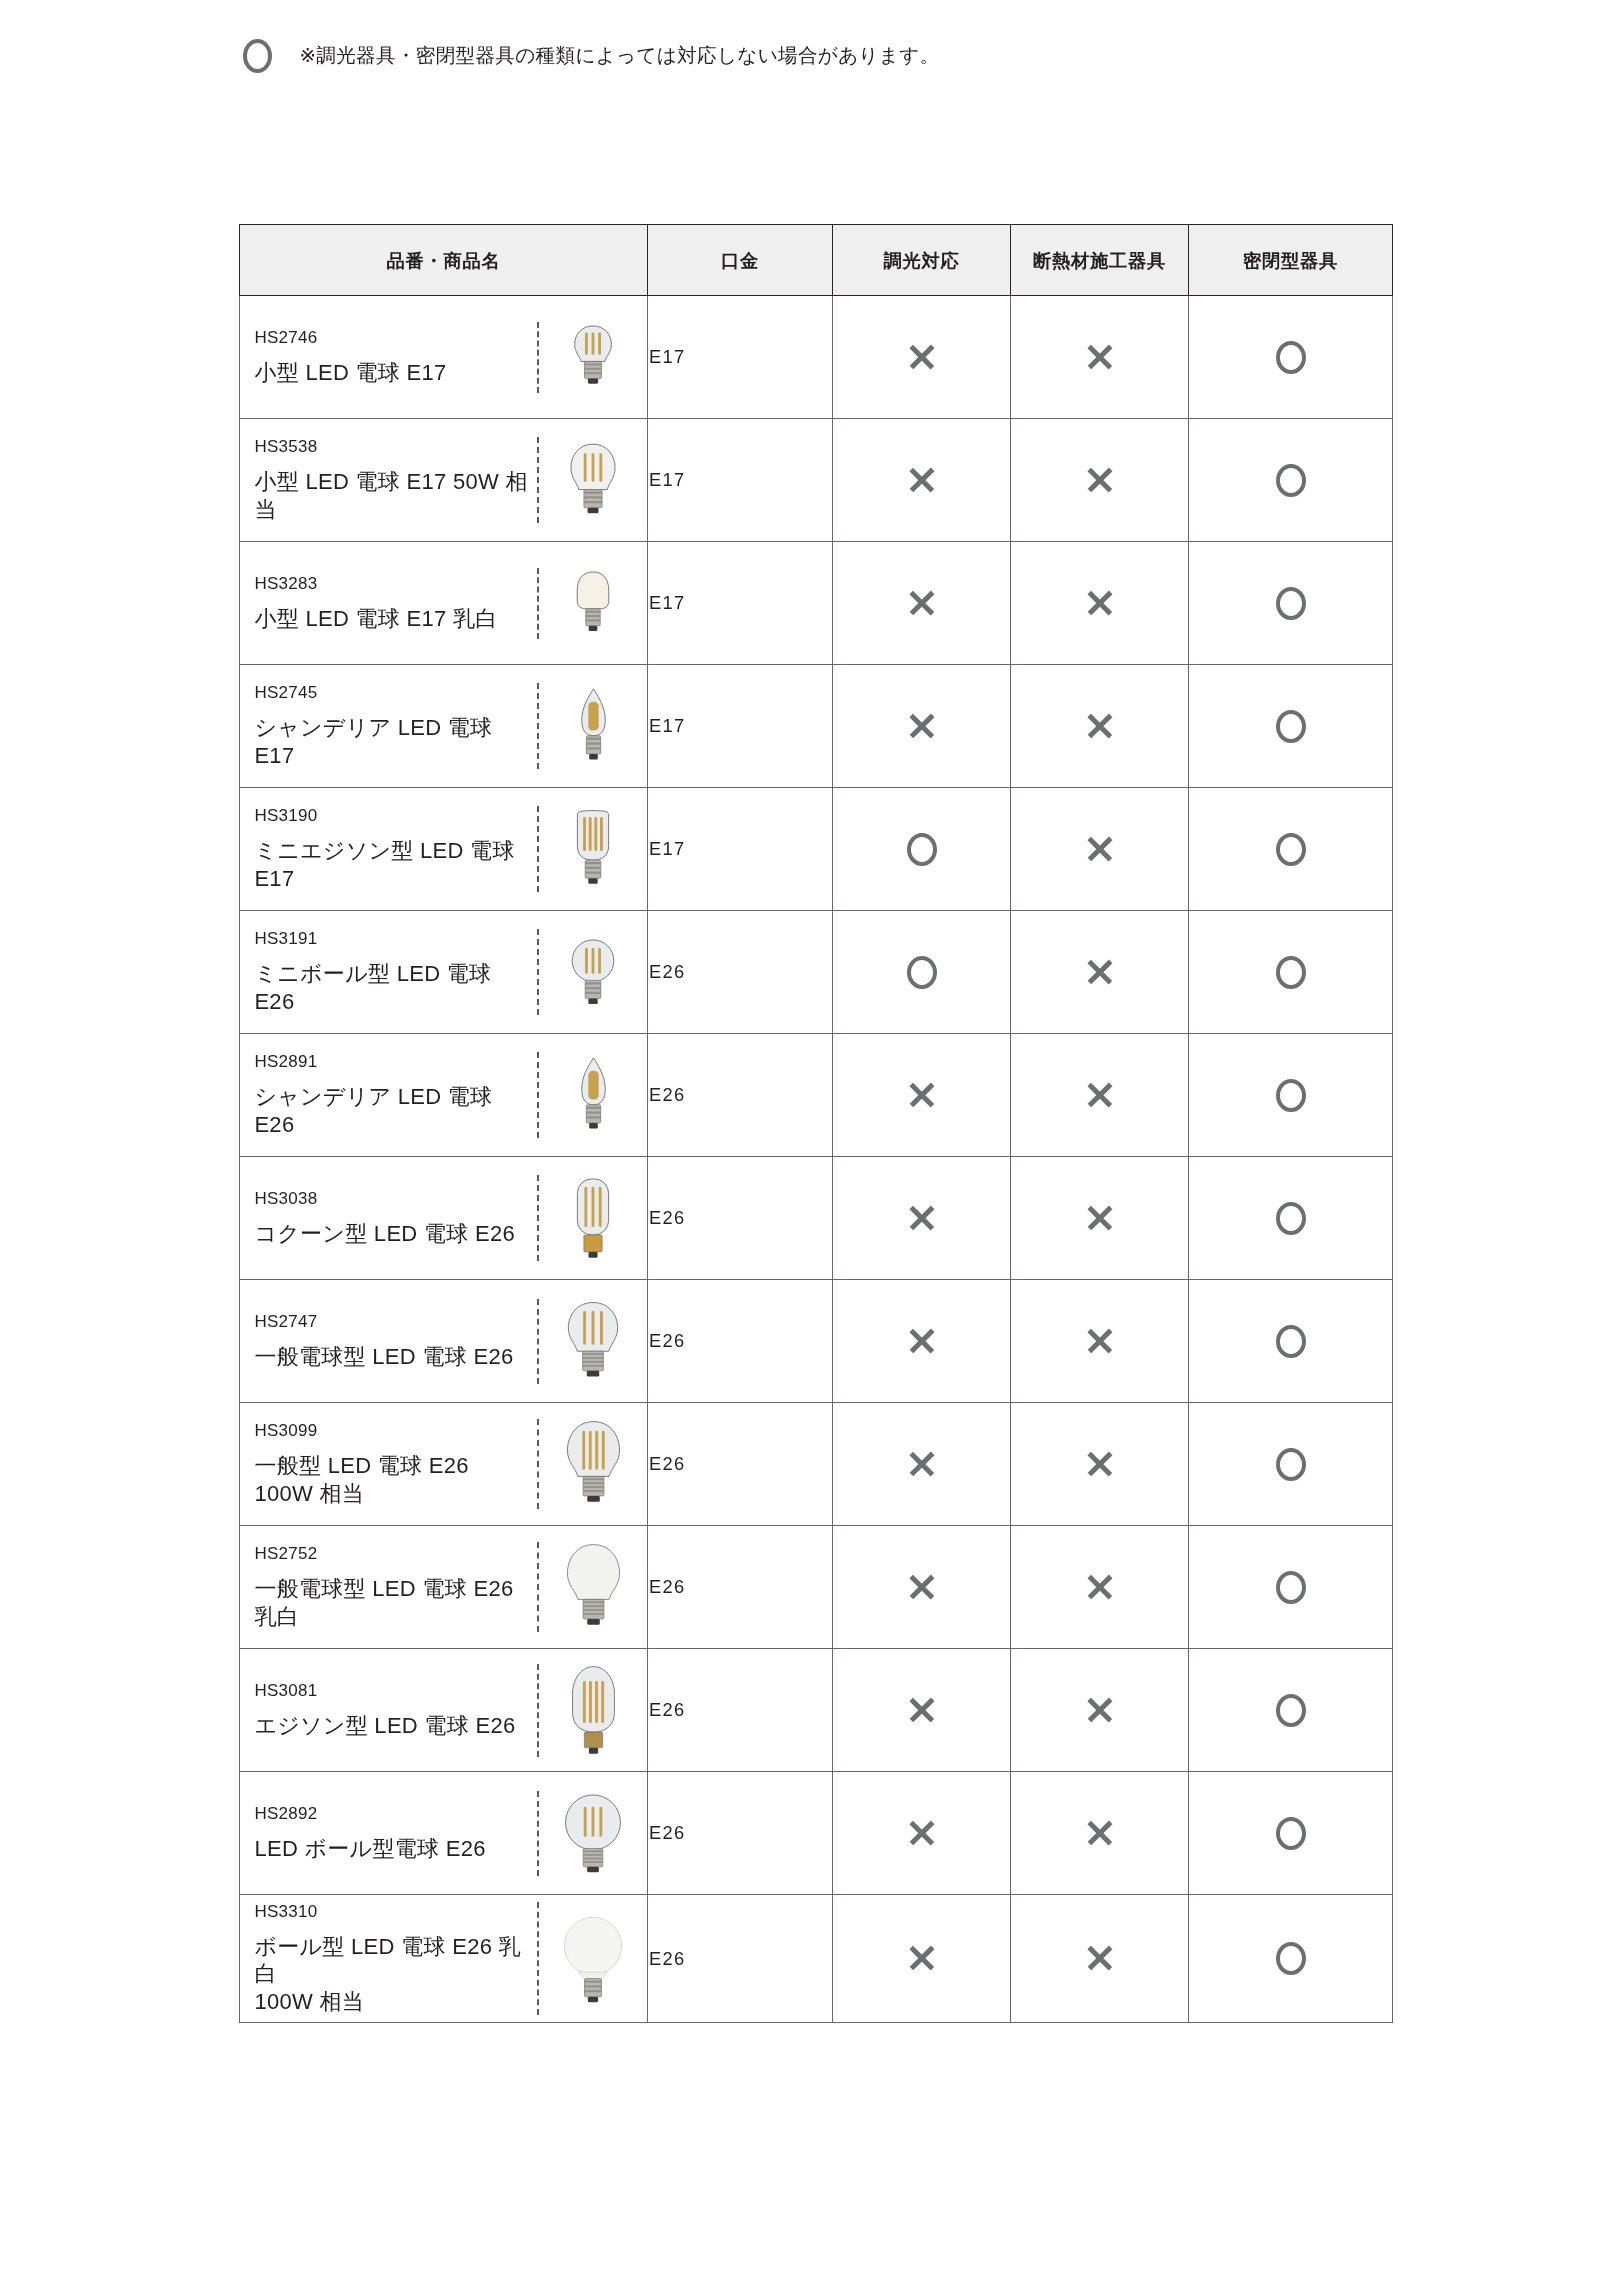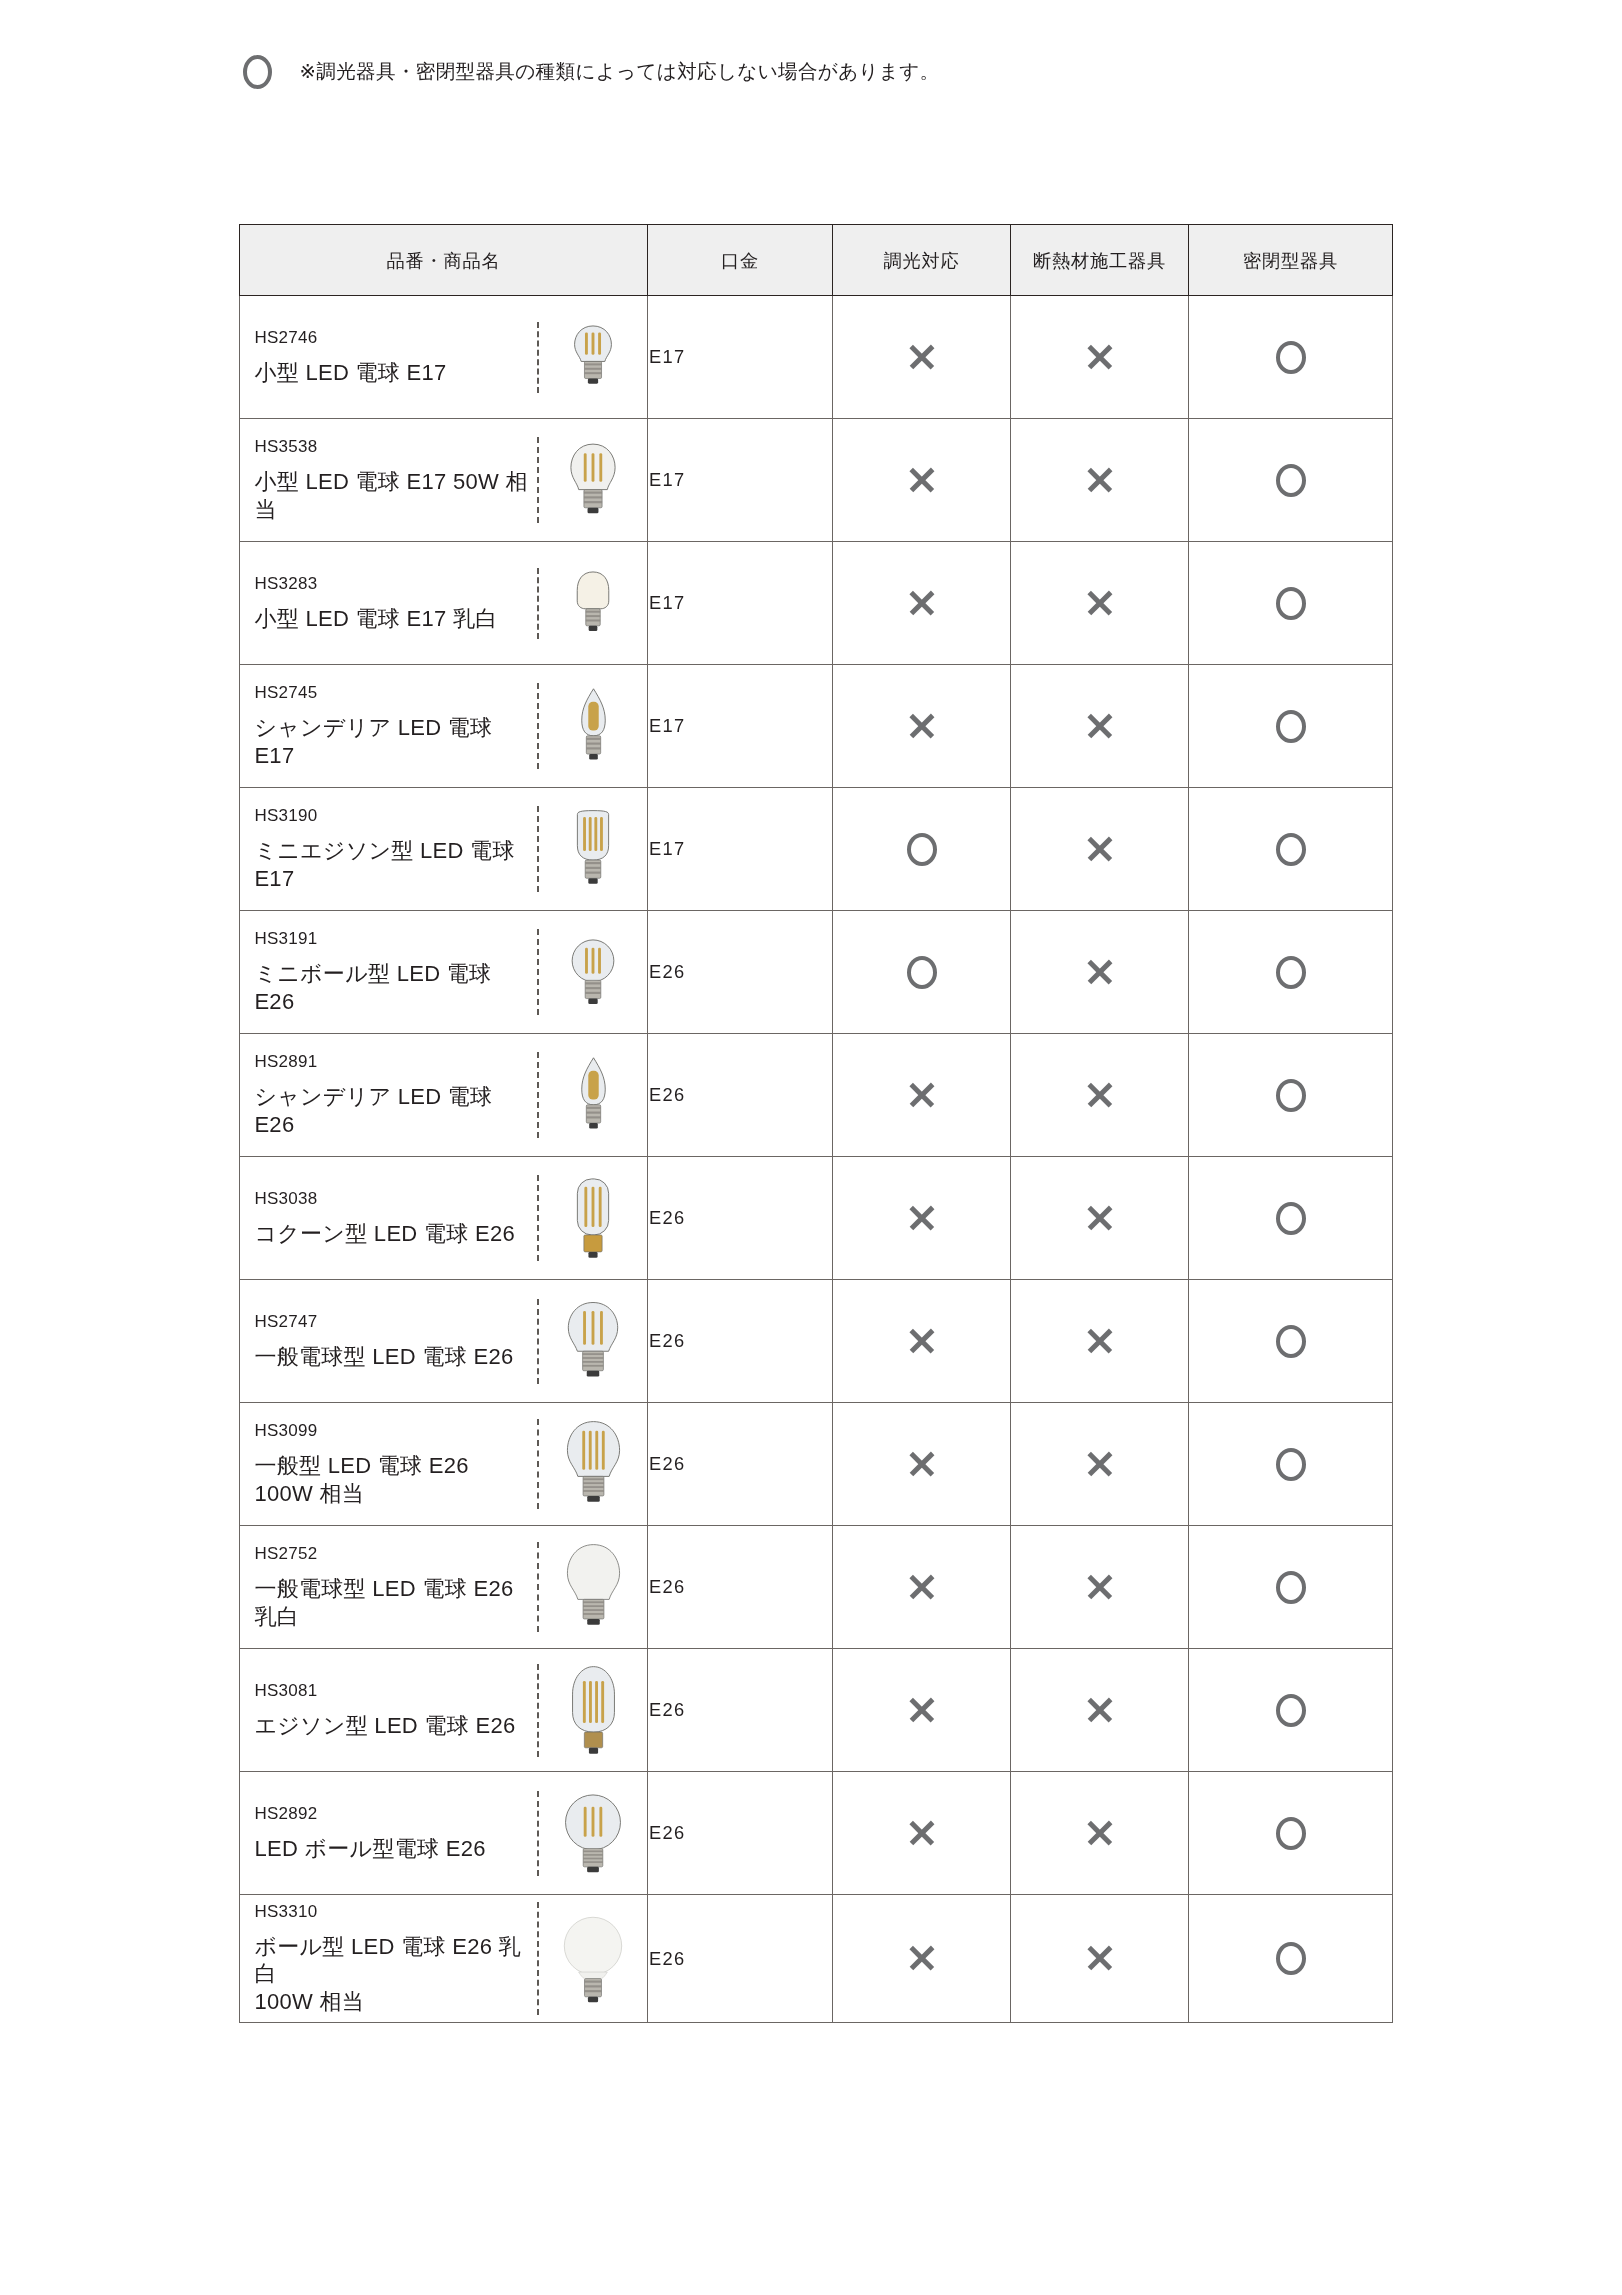--- a/index.html
+++ b/index.html
@@ -13,21 +13,21 @@
     font-family: "Liberation Sans", "DejaVu Sans", sans-serif;
     color: #231f20;
     position: relative;
     overflow: hidden;
   }
 
   
   #legend {
     position: absolute;
     left: 239px;
-    top: 50px;
+    top: 34px;
     width: 1178px;
   }
   .legend-row {
     display: flex;
     align-items: center;
     height: 44px;
     margin-bottom: 27.5px;
   }
   .legend-mark {
     width: 37px;
@@ -83,21 +83,21 @@
   #spec-table col.c-base    { width: 185px; }
   #spec-table col.c-dim     { width: 178px; }
   #spec-table col.c-insul   { width: 178px; }
   #spec-table col.c-seal    { width: 204px; }
 
   #spec-table th {
     background: #efefef;
     border: 0.7px solid #2b2422;
     height: 68px;
     font-size: 18.3px;
-    font-weight: normal;
+    font-weight: bold;
     color: #231f20;
     text-align: center;
     vertical-align: middle;
     letter-spacing: 0.7px;
   }
   #spec-table td {
     border: 0.7px solid #6b6663;
     vertical-align: middle;
     background: #ffffff;
   }

